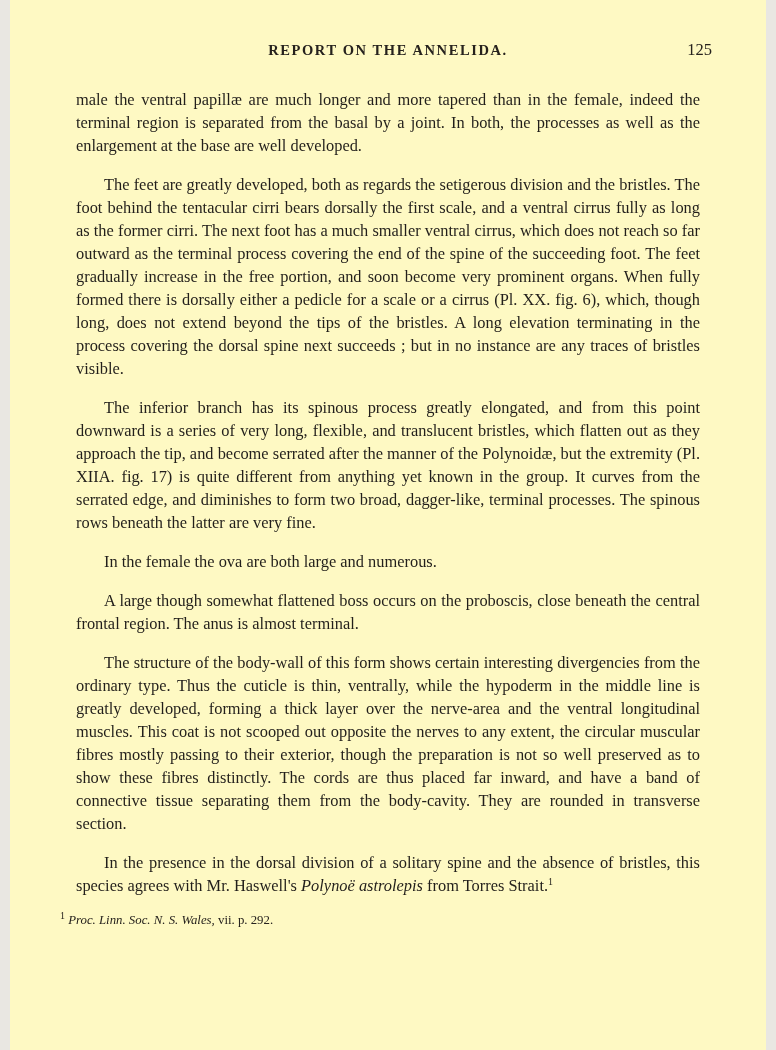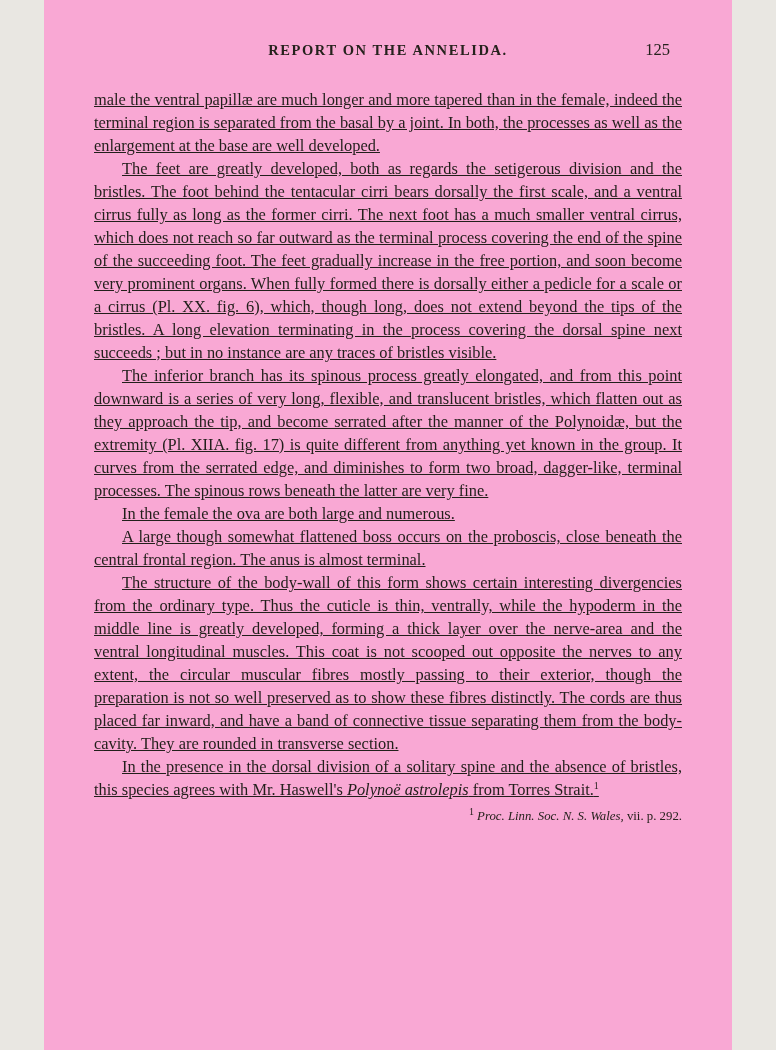--- a/index.html
+++ b/index.html
@@ -1,24 +1,24 @@
 <!DOCTYPE html>
 <html><head>
 <meta charset="utf-8">
 <style>
   html, body {
     margin: 0;
     padding: 0;
     background: #e9e7e2;
   }
   .page {
-    width: 688px;
+    width: 756px;
     height: 1050px;
     margin: 0 auto;
-    background: #f9a8d4;
+    background: #fef9c3;
     color: #221f1b;
     font-family: "Liberation Serif", serif;
     box-sizing: border-box;
     padding: 42px 50px 0 50px;
     overflow: hidden;
   }
   .page-header {
     position: relative;
     height: 22px;
     margin-bottom: 24px;
@@ -28,47 +28,46 @@
     left: 0;
     right: 0;
     text-align: center;
     font-size: 14.5px;
     font-weight: 600;
     letter-spacing: 1.6px;
     color: #26221d;
   }
   .page-number {
     position: absolute;
-    right: 12px;
+    right: 4px;
     top: -2px;
     font-size: 16.5px;
     color: #26221d;
   }
   .page-body p {
-    margin: 0;
+    margin: 16px;
     font-size: 16.4px;
     line-height: 23px;
     text-align: justify;
     text-justify: inter-word;
-    text-decoration: underline;
   }
   .page-body p.indent {
     text-indent: 28px;
   }
   .page-body i {
     font-style: italic;
   }
   sup {
     font-size: 10px;
     line-height: 0;
     vertical-align: super;
   }
   .footnote {
     margin-top: 8px;
-    text-align: right;
+    text-align: left;
     font-size: 12.8px;
     color: #26221d;
   }
   .footnote i {
     font-style: italic;
   }
 </style>
 </head>
 <body>
 

